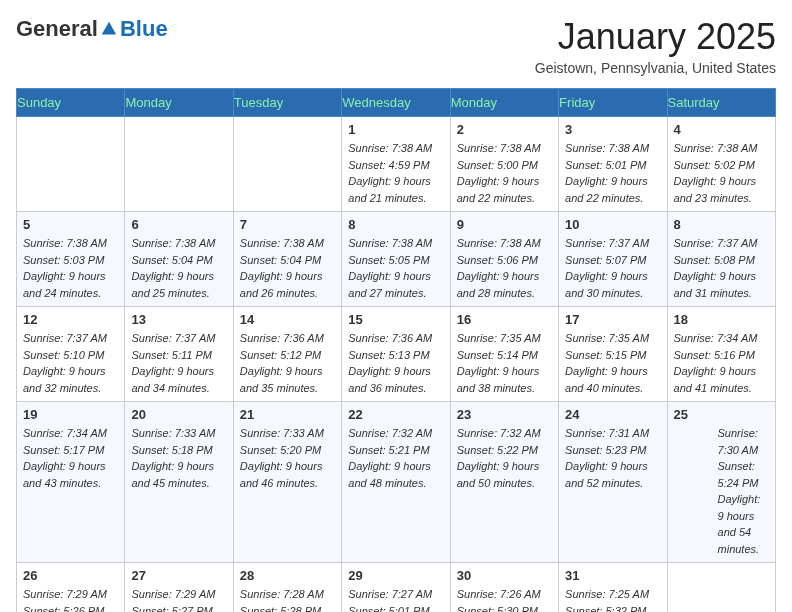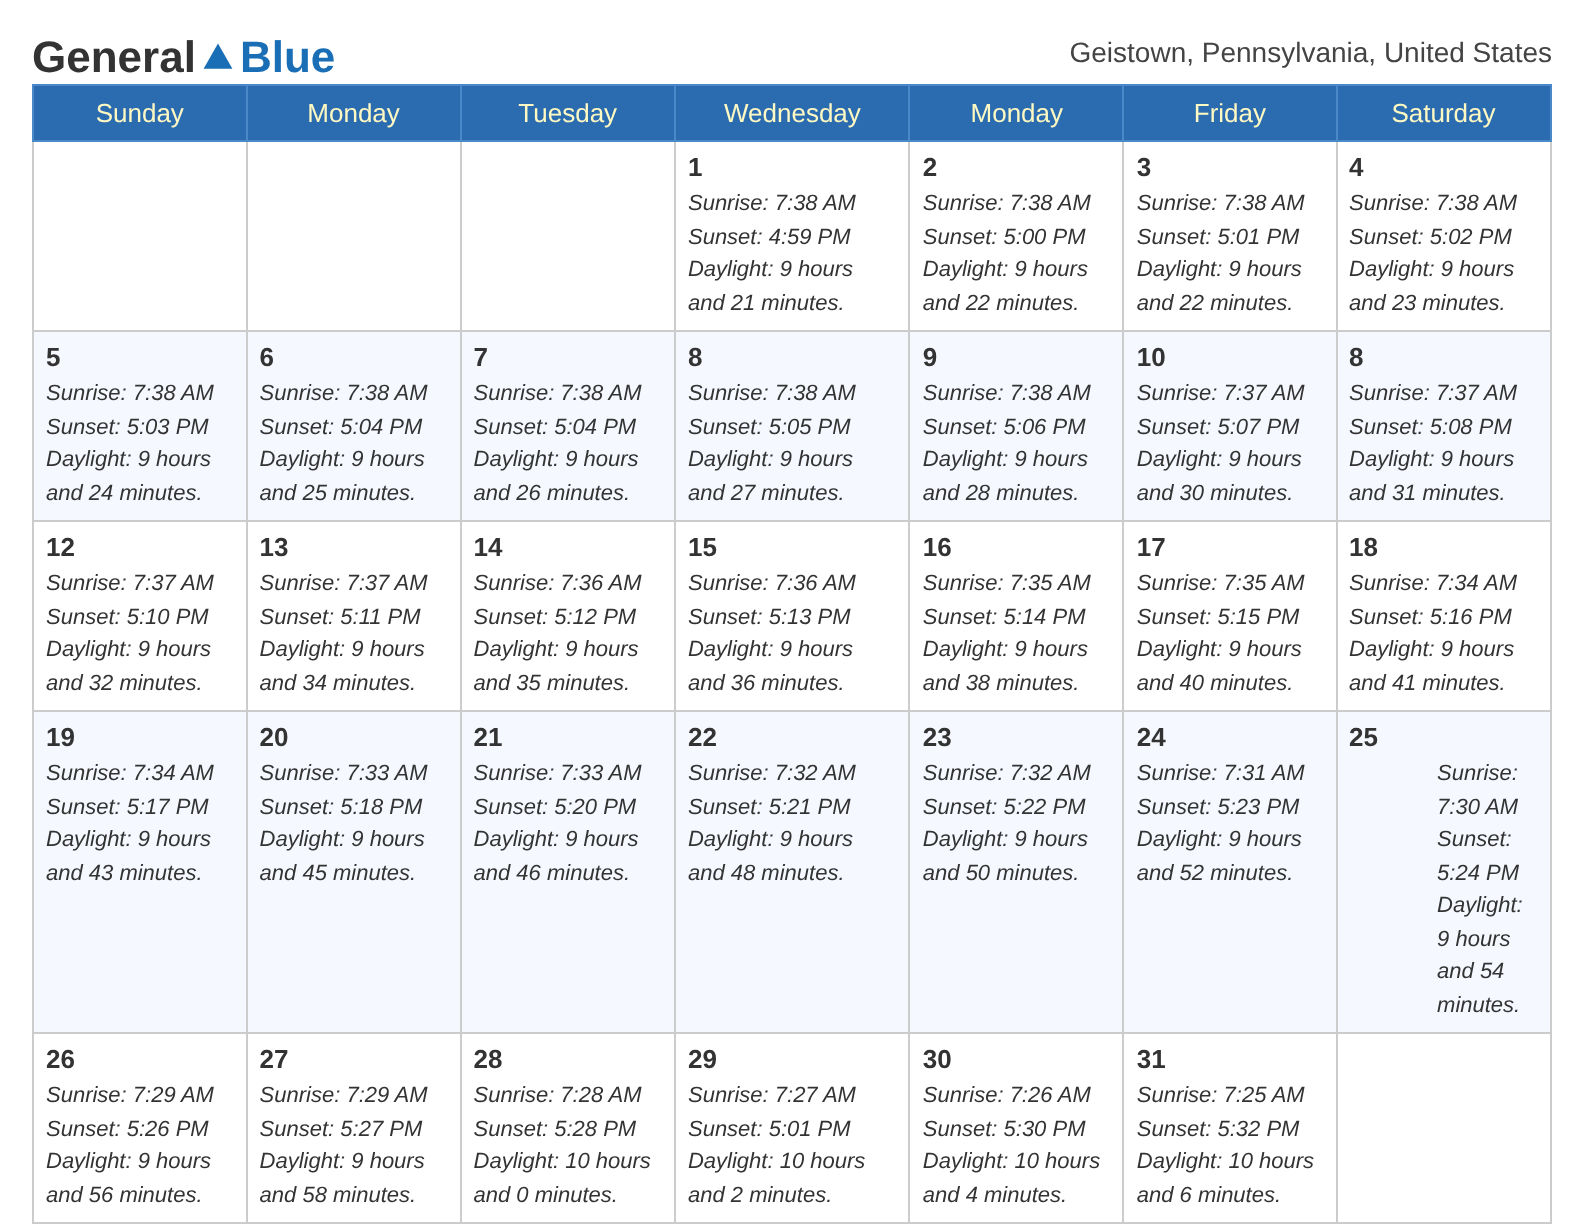--- a/index.html
+++ b/index.html
@@ -7,20 +7,21 @@
       font-family: Arial, sans-serif;
       background: #fff;
       width: 792px;
       min-height: 612px;
       padding: 16px;
     }
     .header {
       display: flex;
       justify-content: space-between;
       align-items: flex-start;
+      margin-bottom: 12px;
     }
     .logo {
       display: flex;
       flex-direction: column;
       align-items: flex-start;
     }
     .logo-text {
       display: flex;
       align-items: center;
       font-size: 22px;
@@ -48,23 +49,23 @@
       color: #444;
       margin-top: 2px;
     }
     .calendar {
       width: 100%;
       border-collapse: collapse;
       border: 1px solid #ccc;
     }
     .calendar th {
       background-color: #2b6cb0;
-      color: #fef9c3;
-      text-align: center;
-      padding: 6px 24px;
+      color: #86efac;
+      text-align: left;
+      padding: 6px 0;
       font-size: 13px;
       font-weight: normal;
       border: 1px solid #4a88c8;
     }
     .calendar td {
       vertical-align: top;
       padding: 5px 6px;
       border: 1px solid #ccc;
       font-size: 11px;
       color: #333;
@@ -98,20 +99,21 @@
   <div class="logo">
     <div class="logo-text">
       <span class="logo-general">General</span>
       <svg class="logo-icon" viewBox="0 0 20 20">
         <polygon points="10,2 18,16 2,16" fill="#1a6eb5"></polygon>
       </svg>
       <span class="logo-blue">Blue</span>
     </div>
   </div>
   <div class="title-block">
+    <div class="month-title">January 2025</div>
     <div class="location-title">Geistown, Pennsylvania, United States</div>
   </div>
 </div>
 
 <table class="calendar">
   <thead>
     <tr>
     <th>Sunday</th>
         <th>Monday</th>
         <th>Tuesday</th>

